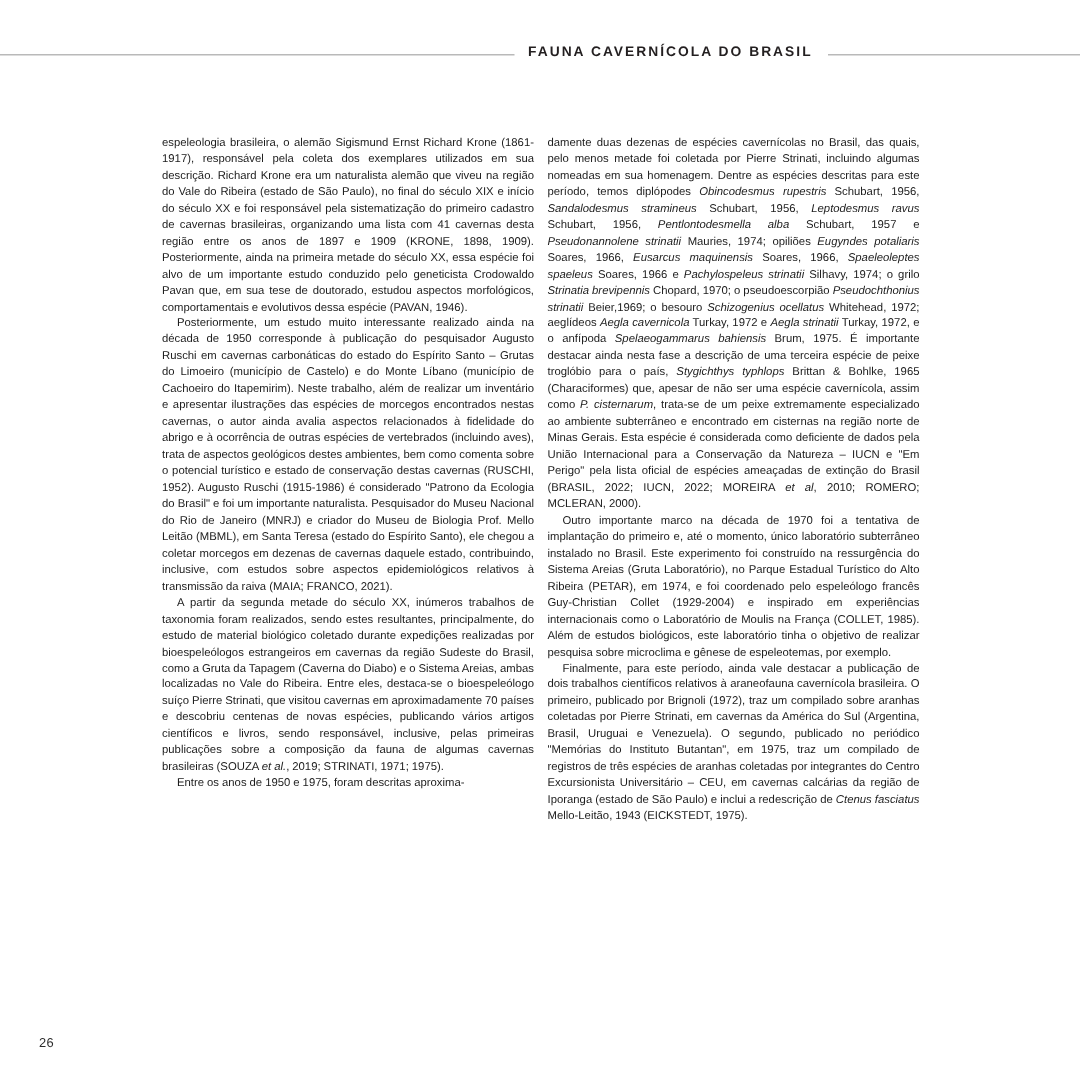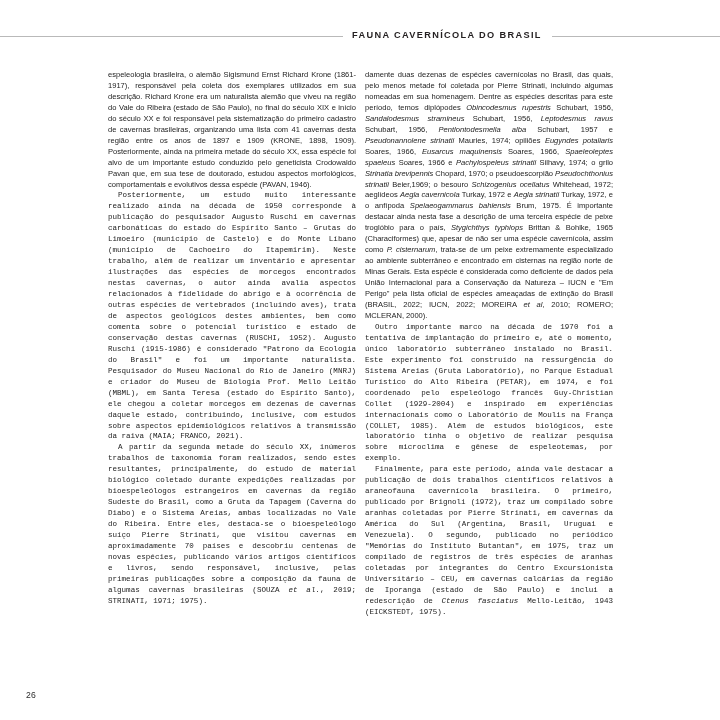--- a/index.html
+++ b/index.html
@@ -63,35 +63,35 @@
     top: 70px;
     left: 108px;
     width: 505px;
     height: 620px;
     display: flex;
     gap: 9px;
   }
   .col {
     width: 248px;
     flex: 0 0 248px;
+    margin-top: 20px;
   }
 
   p.para {
     margin: 0;
     font-size: 7.55px;
     line-height: 10.95px;
     text-align: justify;
     text-justify: inter-word;
     color: #1c1c1c;
     hyphens: manual;
     word-spacing: -0.1px;
   }
   p.para.indent {
     text-indent: 10px;
-    font-family: Liberation Mono, monospace;
   }
   p.para em, p.para i {
     font-style: italic;
   }
 
   
   .folio {
     position: absolute;
     left: 26px;
     top: 691px;
@@ -111,20 +111,21 @@
     <div class="rule rule-left"></div>
     <div class="running-head-title">FAUNA CAVERNÍCOLA DO BRASIL</div>
     <div class="rule rule-right"></div>
   </div>
 
   <div class="columns">
     <div class="col" id="col-left">
         <p class="para">espeleologia brasileira, o alemão Sigismund Ernst Richard Krone (1861-1917), responsável pela coleta dos exemplares utilizados em sua descrição. Richard Krone era um naturalista alemão que viveu na região do Vale do Ribeira (estado de São Paulo), no final do século XIX e início do século XX e foi responsável pela sistematização do primeiro cadastro de cavernas brasileiras, organizando uma lista com 41 cavernas desta região entre os anos de 1897 e 1909 (KRONE, 1898, 1909). Posteriormente, ainda na primeira metade do século XX, essa espécie foi alvo de um importante estudo conduzido pelo geneticista Crodowaldo Pavan que, em sua tese de doutorado, estudou aspectos morfológicos, comportamentais e evolutivos dessa espécie (PAVAN, 1946).</p>
         <p class="para indent">Posteriormente, um estudo muito interessante realizado ainda na década de 1950 corresponde à publicação do pesquisador Augusto Ruschi em cavernas carbonáticas do estado do Espírito Santo – Grutas do Limoeiro (município de Castelo) e do Monte Líbano (município de Cachoeiro do Itapemirim). Neste trabalho, além de realizar um inventário e apresentar ilustrações das espécies de morcegos encontrados nestas cavernas, o autor ainda avalia aspectos relacionados à fidelidade do abrigo e à ocorrência de outras espécies de vertebrados (incluindo aves), trata de aspectos geológicos destes ambientes, bem como comenta sobre o potencial turístico e estado de conservação destas cavernas (RUSCHI, 1952). Augusto Ruschi (1915-1986) é considerado "Patrono da Ecologia do Brasil" e foi um importante naturalista. Pesquisador do Museu Nacional do Rio de Janeiro (MNRJ) e criador do Museu de Biologia Prof. Mello Leitão (MBML), em Santa Teresa (estado do Espírito Santo), ele chegou a coletar morcegos em dezenas de cavernas daquele estado, contribuindo, inclusive, com estudos sobre aspectos epidemiológicos relativos à transmissão da raiva (MAIA; FRANCO, 2021).</p>
         <p class="para indent">A partir da segunda metade do século XX, inúmeros trabalhos de taxonomia foram realizados, sendo estes resultantes, principalmente, do estudo de material biológico coletado durante expedições realizadas por bioespeleólogos estrangeiros em cavernas da região Sudeste do Brasil, como a Gruta da Tapagem (Caverna do Diabo) e o Sistema Areias, ambas localizadas no Vale do Ribeira. Entre eles, destaca-se o bioespeleólogo suíço Pierre Strinati, que visitou cavernas em aproximadamente 70 países e descobriu centenas de novas espécies, publicando vários artigos científicos e livros, sendo responsável, inclusive, pelas primeiras publicações sobre a composição da fauna de algumas cavernas brasileiras (SOUZA <i>et al.</i>, 2019; STRINATI, 1971; 1975).</p>
+        <p class="para indent">Entre os anos de 1950 e 1975, foram descritas aproxima-</p>
       </div>
     <div class="col" id="col-right">
         <p class="para">damente duas dezenas de espécies cavernícolas no Brasil, das quais, pelo menos metade foi coletada por Pierre Strinati, incluindo algumas nomeadas em sua homenagem. Dentre as espécies descritas para este período, temos diplópodes <i>Obincodesmus rupestris</i> Schubart, 1956, <i>Sandalodesmus stramineus</i> Schubart, 1956, <i>Leptodesmus ravus</i> Schubart, 1956, <i>Pentlontodesmella alba</i> Schubart, 1957 e <i>Pseudonannolene strinatii</i> Mauries, 1974; opiliões <i>Eugyndes potaliaris</i> Soares, 1966, <i>Eusarcus maquinensis</i> Soares, 1966, <i>Spaeleoleptes spaeleus</i> Soares, 1966 e <i>Pachylospeleus strinatii</i> Silhavy, 1974; o grilo <i>Strinatia brevipennis</i> Chopard, 1970; o pseudoescorpião <i>Pseudochthonius strinatii</i> Beier,1969; o besouro <i>Schizogenius ocellatus</i> Whitehead, 1972; aeglídeos <i>Aegla cavernicola</i> Turkay, 1972 e <i>Aegla strinatii</i> Turkay, 1972, e o anfípoda <i>Spelaeogammarus bahiensis</i> Brum, 1975. É importante destacar ainda nesta fase a descrição de uma terceira espécie de peixe troglóbio para o país, <i>Stygichthys typhlops</i> Brittan &amp; Bohlke, 1965 (Characiformes) que, apesar de não ser uma espécie cavernícola, assim como <i>P. cisternarum</i>, trata-se de um peixe extremamente especializado ao ambiente subterrâneo e encontrado em cisternas na região norte de Minas Gerais. Esta espécie é considerada como deficiente de dados pela União Internacional para a Conservação da Natureza – IUCN e "Em Perigo" pela lista oficial de espécies ameaçadas de extinção do Brasil (BRASIL, 2022; IUCN, 2022; MOREIRA <i>et al</i>, 2010; ROMERO; MCLERAN, 2000).</p>
         <p class="para indent">Outro importante marco na década de 1970 foi a tentativa de implantação do primeiro e, até o momento, único laboratório subterrâneo instalado no Brasil. Este experimento foi construído na ressurgência do Sistema Areias (Gruta Laboratório), no Parque Estadual Turístico do Alto Ribeira (PETAR), em 1974, e foi coordenado pelo espeleólogo francês Guy-Christian Collet (1929-2004) e inspirado em experiências internacionais como o Laboratório de Moulis na França (COLLET, 1985). Além de estudos biológicos, este laboratório tinha o objetivo de realizar pesquisa sobre microclima e gênese de espeleotemas, por exemplo.</p>
         <p class="para indent">Finalmente, para este período, ainda vale destacar a publicação de dois trabalhos científicos relativos à araneofauna cavernícola brasileira. O primeiro, publicado por Brignoli (1972), traz um compilado sobre aranhas coletadas por Pierre Strinati, em cavernas da América do Sul (Argentina, Brasil, Uruguai e Venezuela). O segundo, publicado no periódico "Memórias do Instituto Butantan", em 1975, traz um compilado de registros de três espécies de aranhas coletadas por integrantes do Centro Excursionista Universitário – CEU, em cavernas calcárias da região de Iporanga (estado de São Paulo) e inclui a redescrição de <i>Ctenus fasciatus</i> Mello-Leitão, 1943 (EICKSTEDT, 1975).</p>
       </div>
   </div>
 
   <div class="folio">26</div>
 

